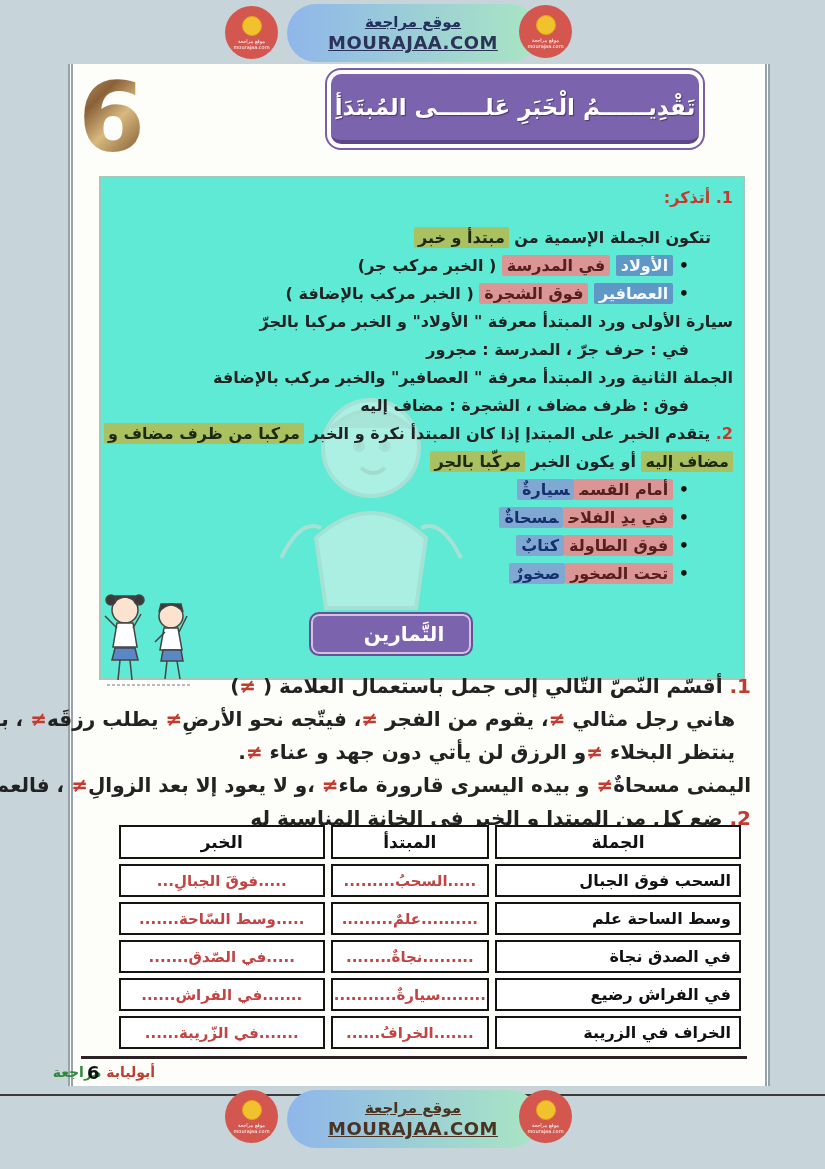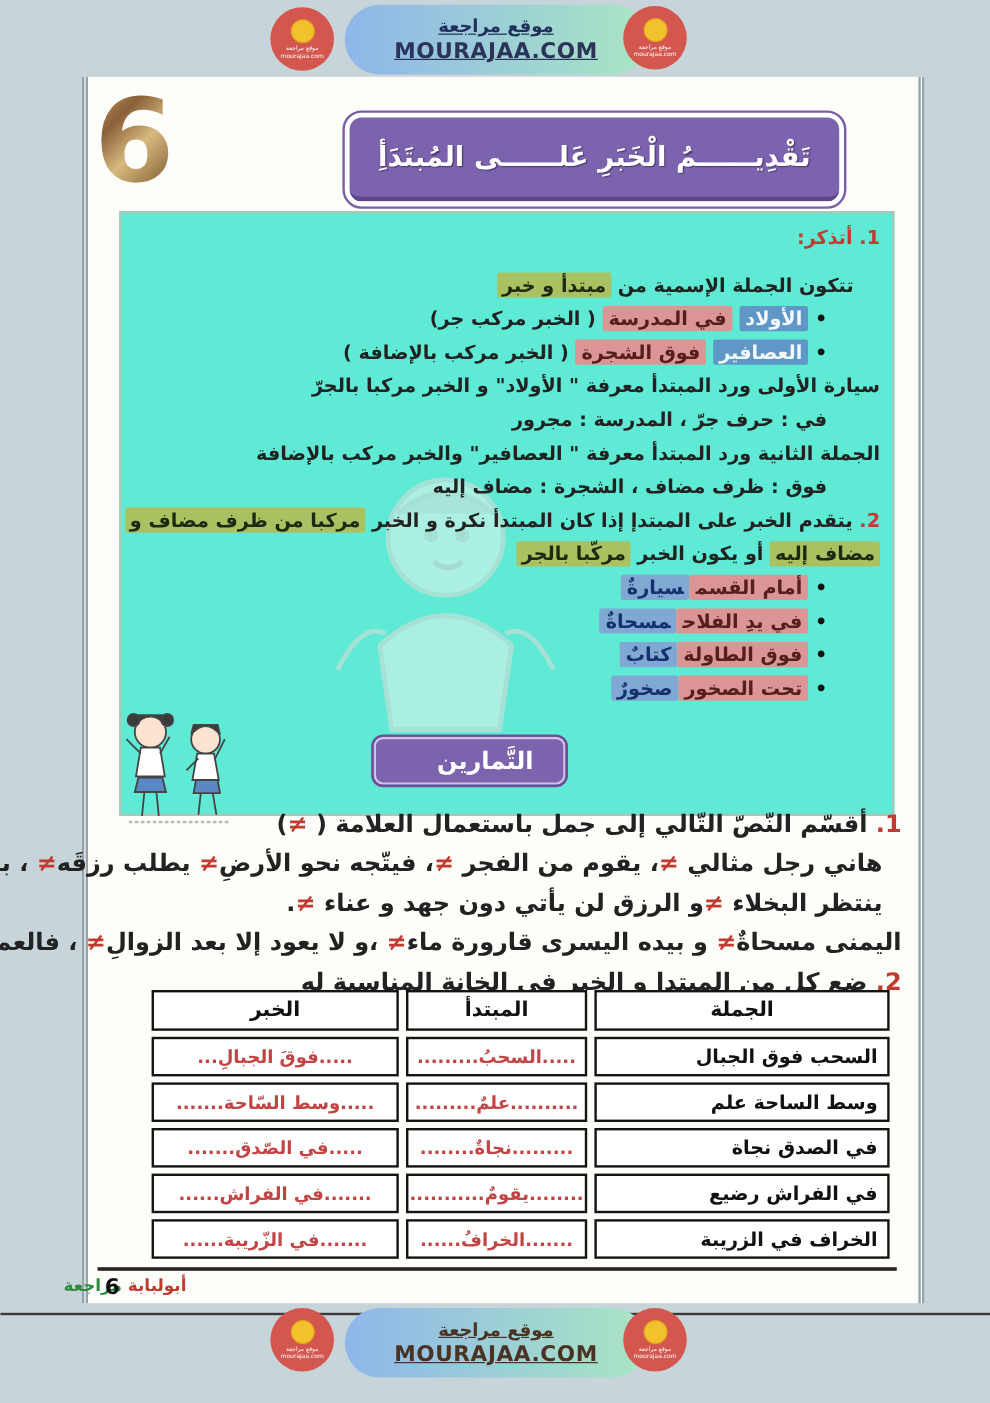--- a/index.html
+++ b/index.html
@@ -16,21 +16,21 @@
                display:flex;flex-direction:column;align-items:center;justify-content:center;}
   .logo-circle .dot{width:18px;height:18px;border-radius:50%;background:#f2c12e;border:1px solid #e0a818;}
   .logo-circle .tiny{font-size:5px;color:#fff;line-height:6px;text-align:center;margin-top:2px;}
   .footer-line{position:absolute;left:0;top:1094px;width:825px;height:2px;background:#3a3a3a;z-index:1;}
   
   .page{position:absolute;left:68px;top:64px;width:692px;height:1022px;background:#fdfdfa;
         border-left:5px double #96a3ac;border-right:5px double #96a3ac;z-index:2;}
   .big-number{position:absolute;right:620px;top:6px;font-size:96px;font-weight:bold;
               background:linear-gradient(135deg,#caa06a 0%,#8a6038 30%,#d8b97f 55%,#9a7648 80%,#caa06a 100%);
               -webkit-background-clip:text;background-clip:text;color:transparent;line-height:1;}
-  .title-outer{position:absolute;right:60px;top:28px;width:420px;height:82px;border:2px solid #7a5fa8;
+  .title-outer{position:absolute;right:60px;top:4px;width:380px;height:82px;border:2px solid #7a5fa8;
                border-radius:16px;padding:4px;box-sizing:border-box;background:#fff;}
   .title-inner{width:100%;height:100%;background:#7c63ad;border-radius:10px;border-bottom:4px solid #5d4788;
                box-sizing:border-box;display:flex;align-items:center;justify-content:center;}
   .title-inner span{color:#fff;font-size:23px;font-weight:bold;text-shadow:1px 1px 1px #4a3770;}
   
   .remember-box{position:absolute;right:20px;top:112px;width:646px;height:504px;border:2px solid #a6c9b7;
                 background:#5eead4;box-sizing:border-box;padding:6px 10px 0 6px;font-size:16px;font-weight:bold;color:#222;}
   .watermark{position:absolute;left:120px;top:210px;opacity:.5;z-index:0;pointer-events:none;}
   .r-content{position:relative;z-index:1;}
   .r-line{line-height:28px;white-space:nowrap;}
@@ -189,21 +189,21 @@
             <td class="cell-ans col-mubtada">..........علمٌ.........</td>
             <td class="cell-ans col-khabar">.....وسط السّاحة.......</td>
           </tr>
           <tr>
             <td class="cell-sentence col-sentence">في الصدق نجاة</td>
             <td class="cell-ans col-mubtada">.........نجاةٌ........</td>
             <td class="cell-ans col-khabar">.....في الصّدق.......</td>
           </tr>
           <tr>
             <td class="cell-sentence col-sentence">في الفراش رضيع</td>
-            <td class="cell-ans col-mubtada">........يقومٌ...........</td>
+            <td class="cell-ans col-mubtada">........سيارةٌ...........</td>
             <td class="cell-ans col-khabar">.......في الفراش......</td>
           </tr>
           <tr>
             <td class="cell-sentence col-sentence">الخراف في الزريبة</td>
             <td class="cell-ans col-mubtada">.......الخرافُ......</td>
             <td class="cell-ans col-khabar">.......في الزّريبة......</td>
           </tr>
         </tbody>
     </table>
 

